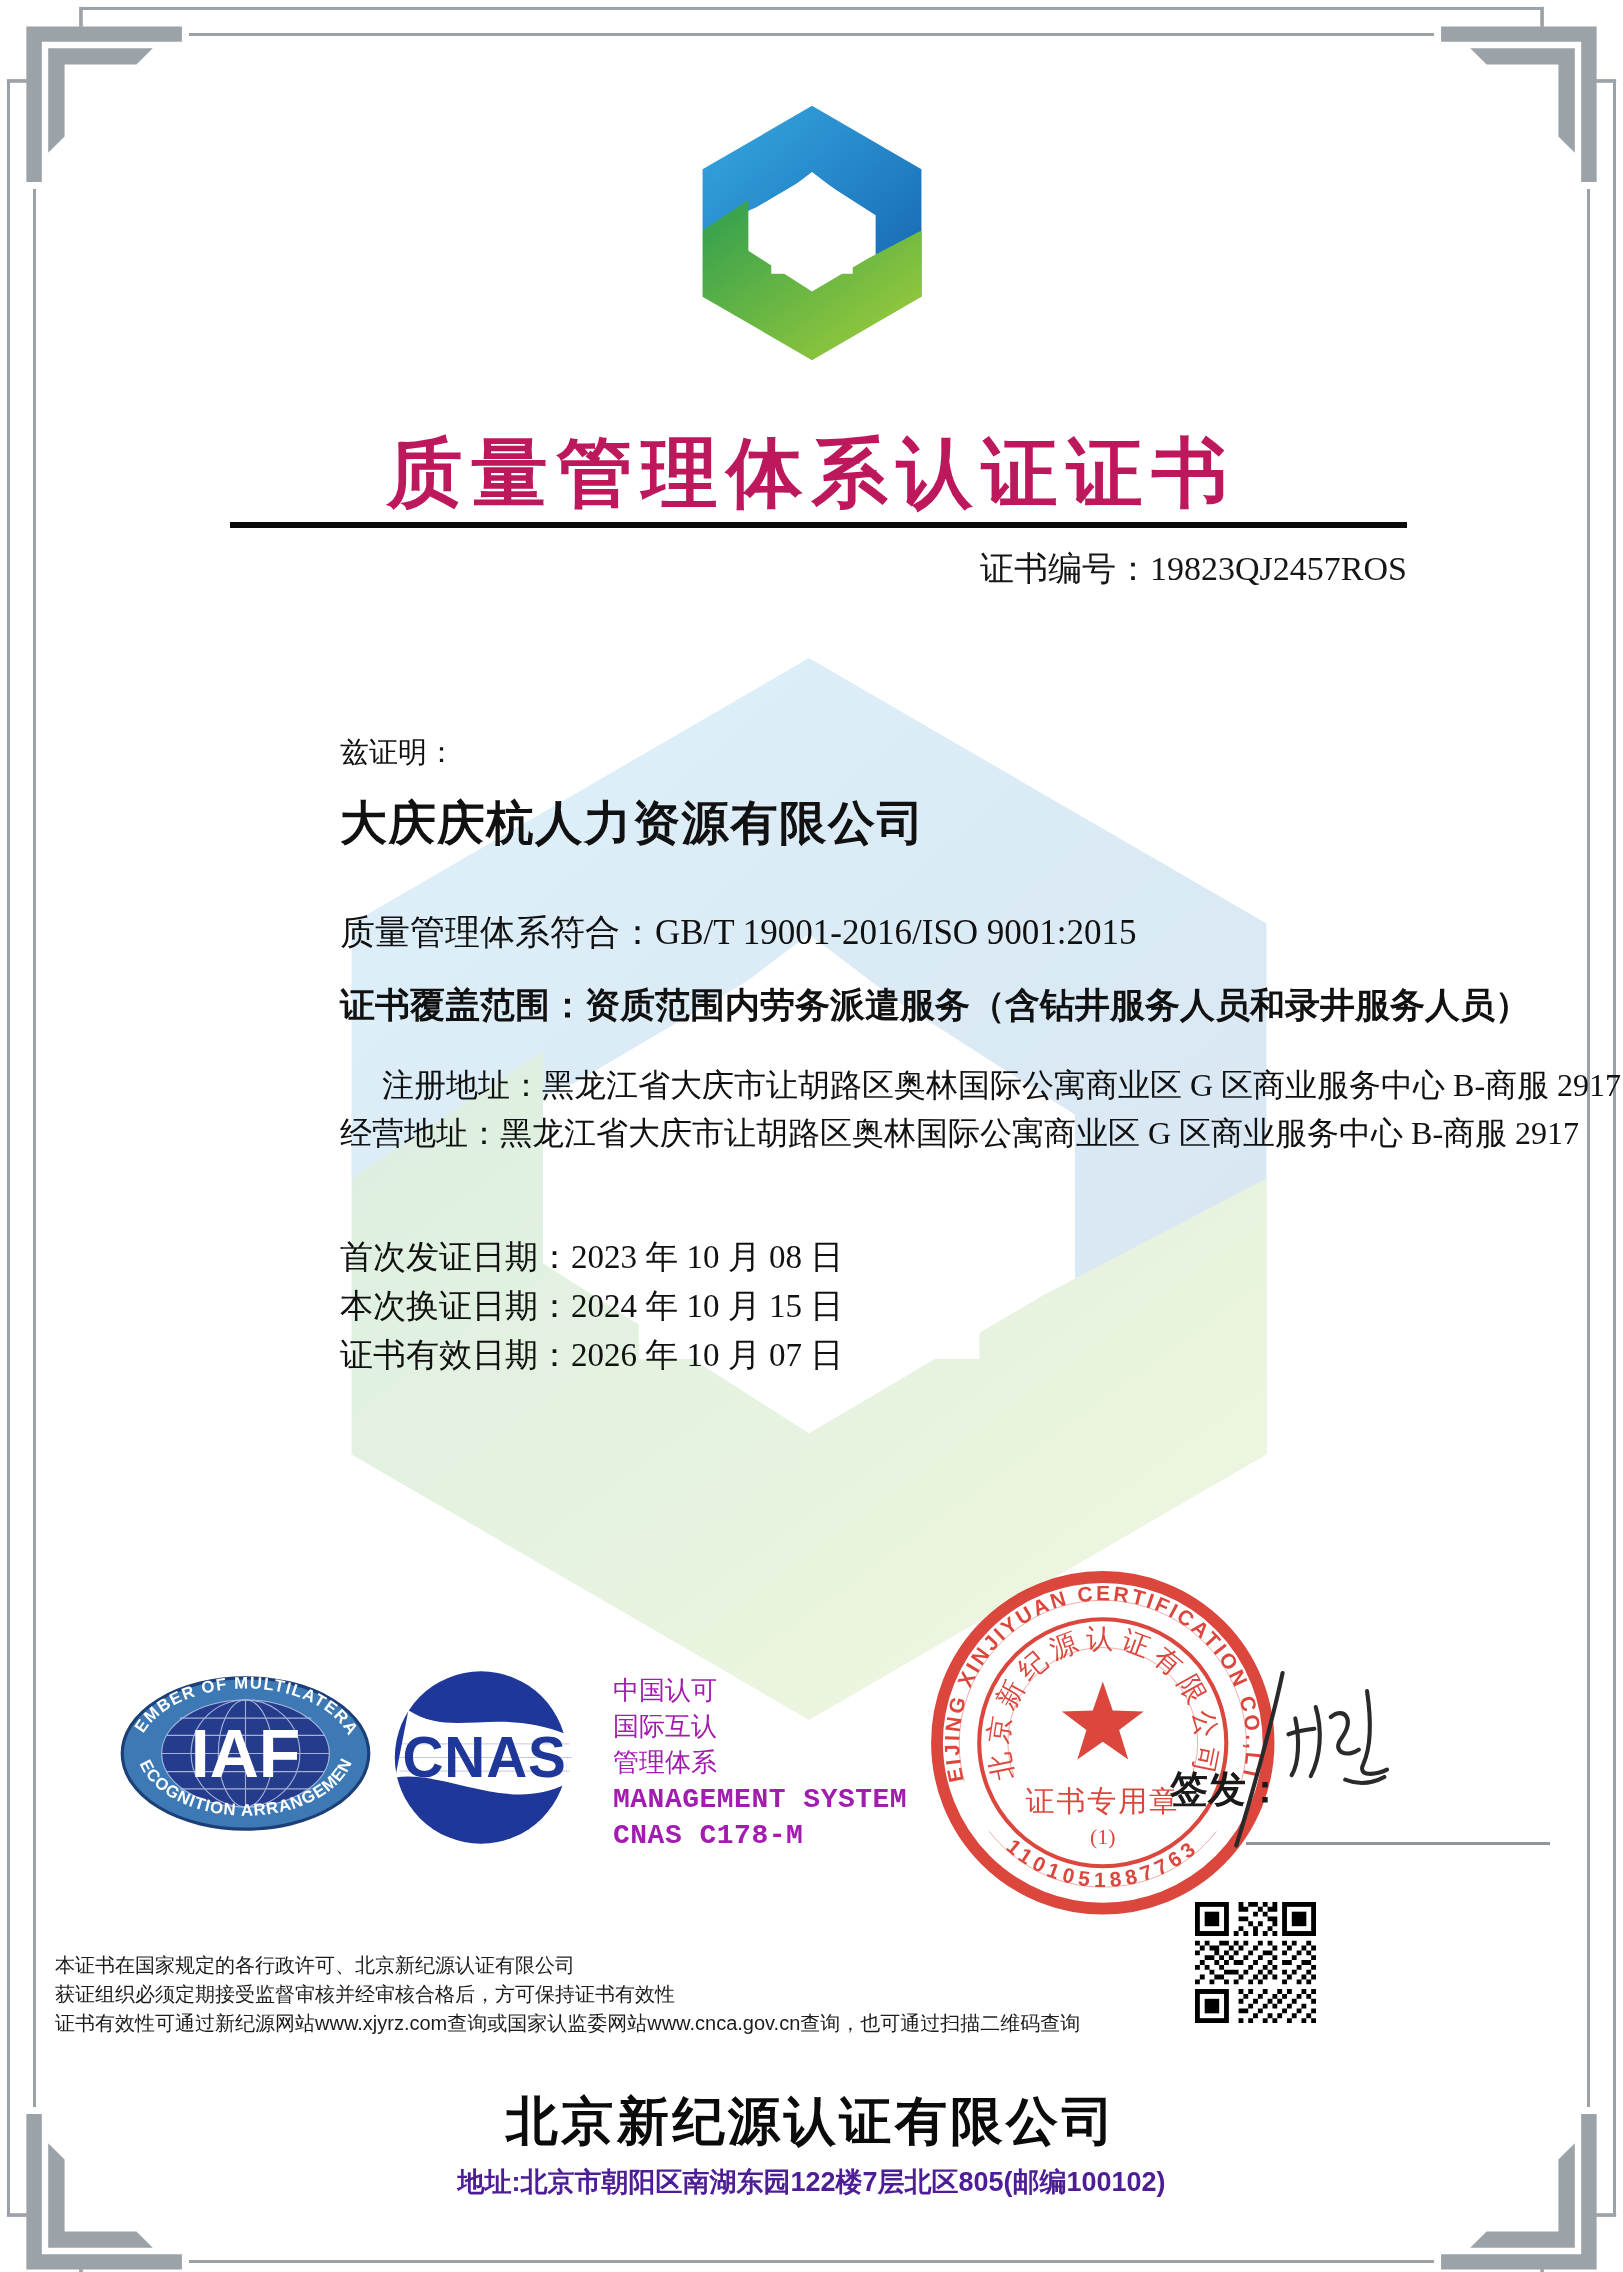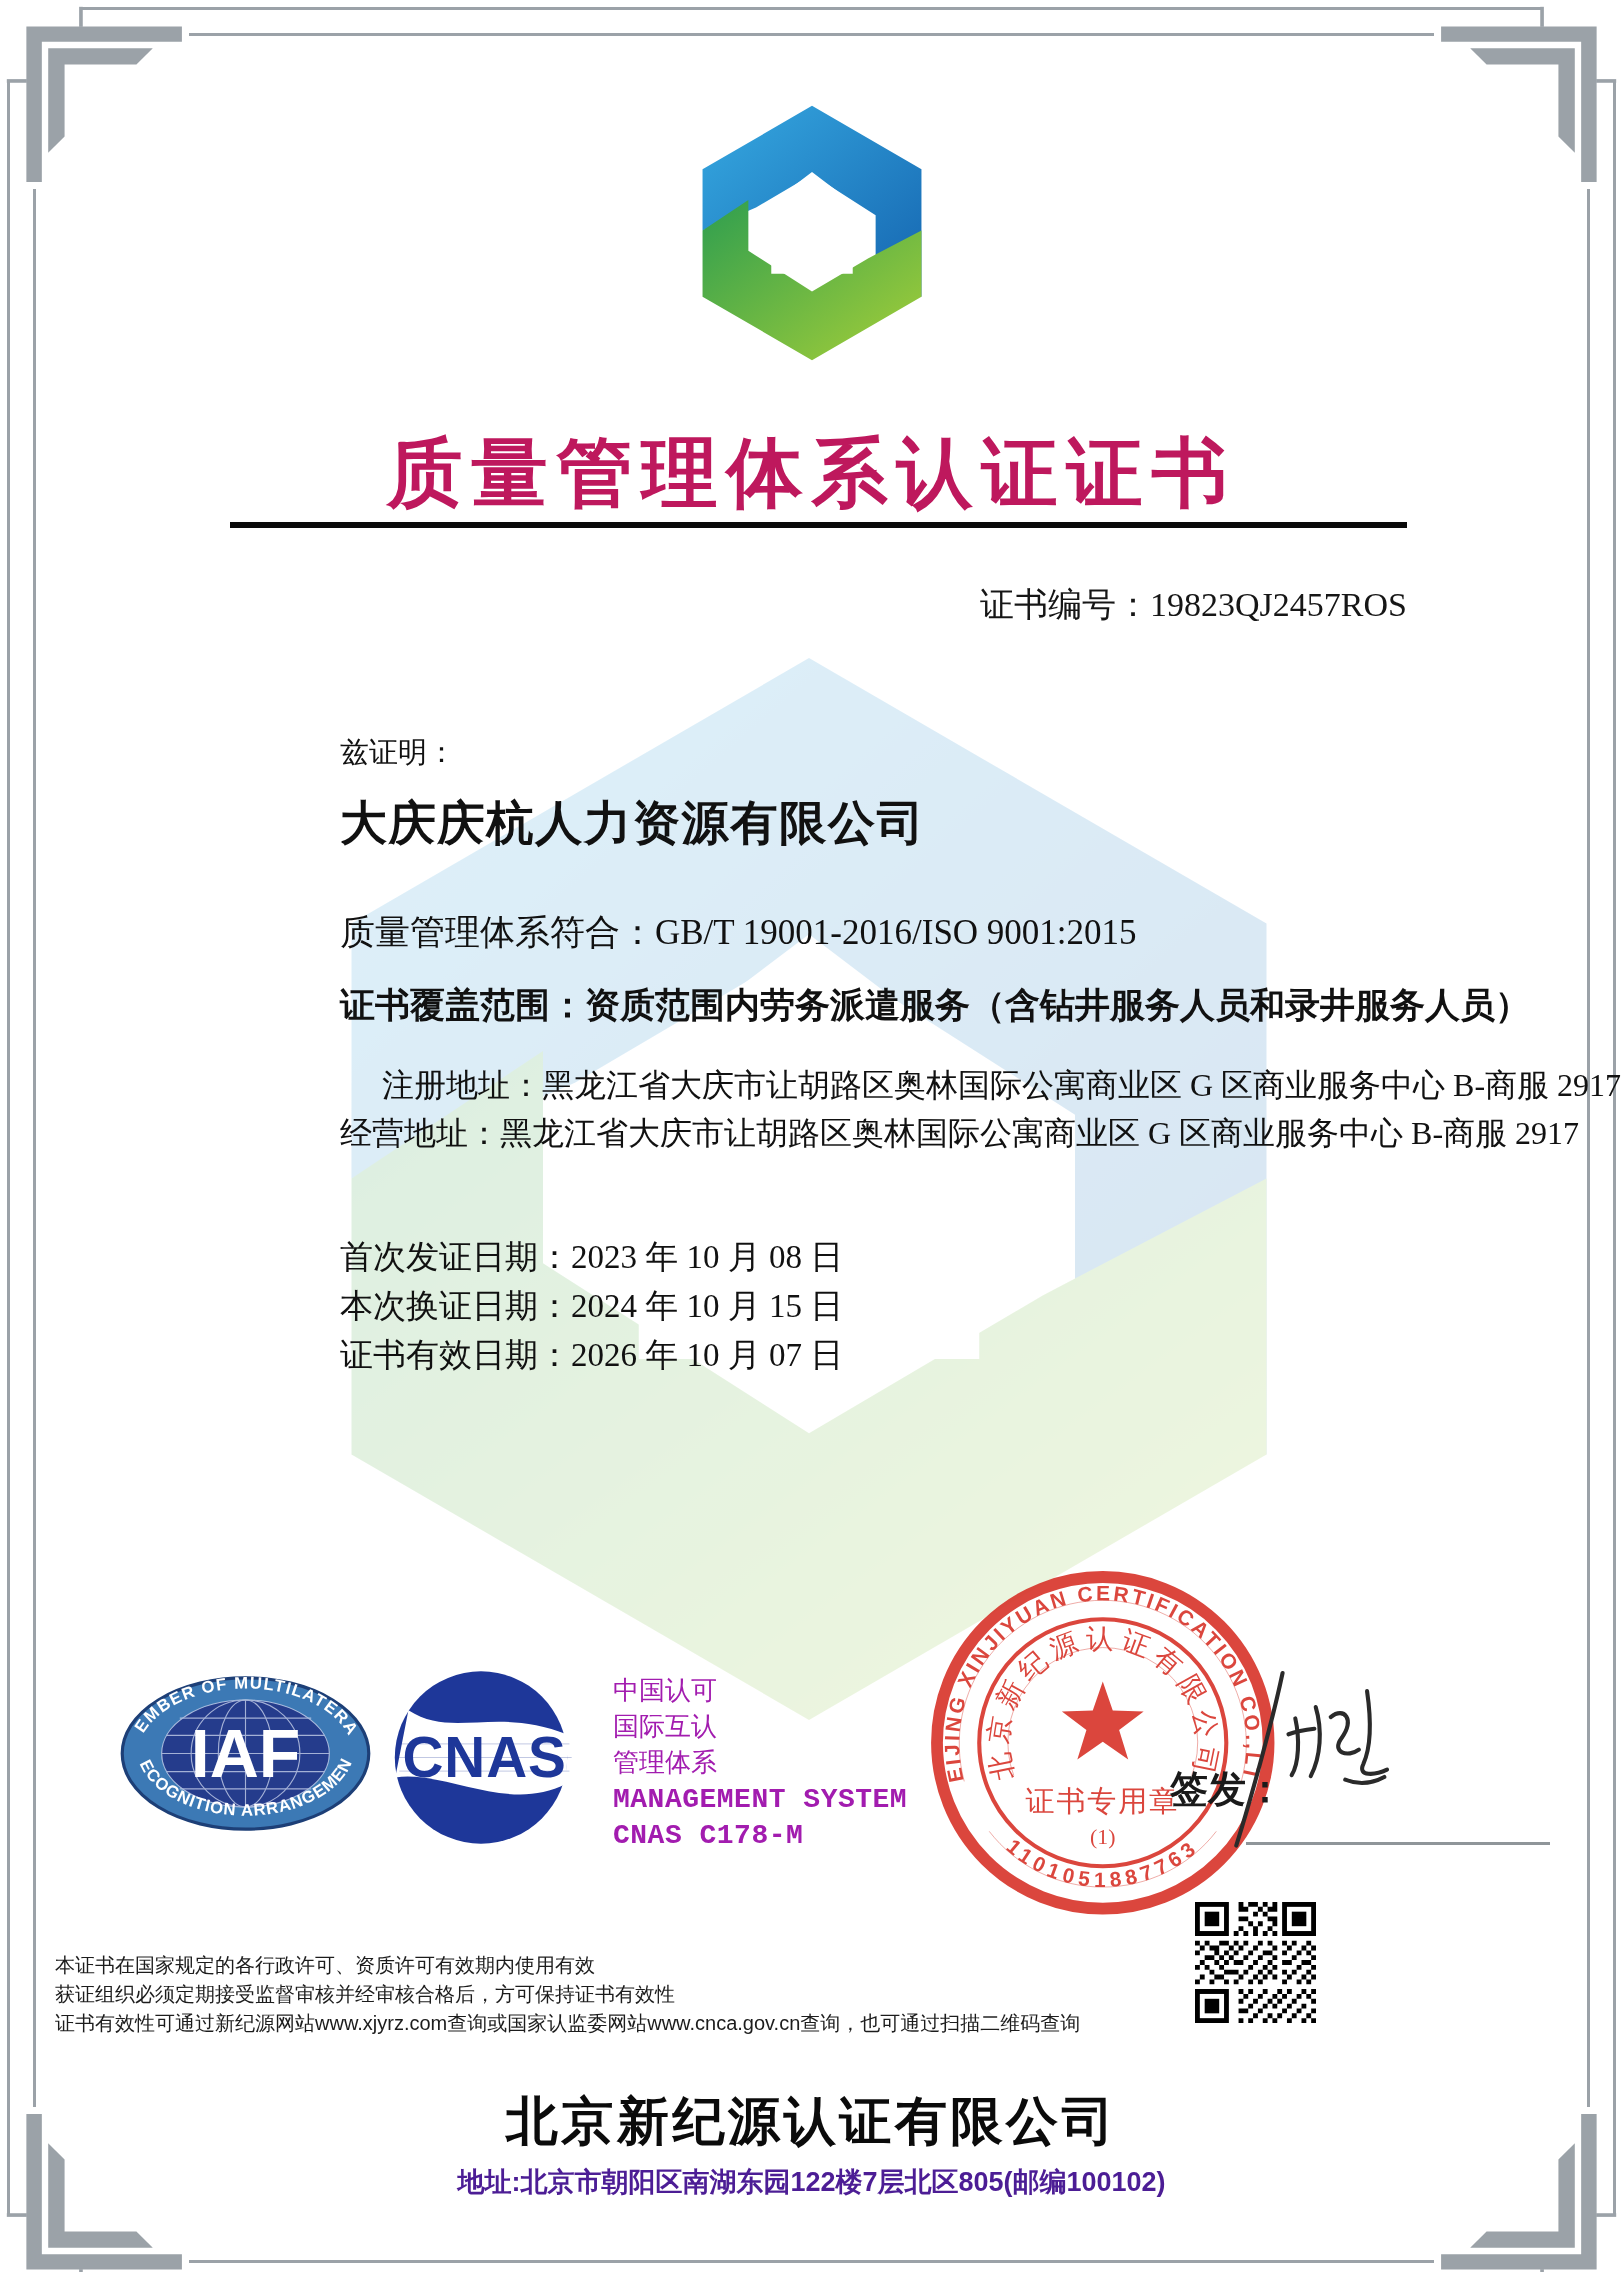--- a/index.html
+++ b/index.html
@@ -12,21 +12,21 @@
   .corner.tr{top:0;right:0;transform:scaleX(-1);}
   .corner.bl{bottom:0;left:0;transform:scaleY(-1);}
   .corner.br{bottom:0;right:0;transform:scale(-1,-1);}
   
   .watermark{position:absolute;left:277px;top:605px;width:1064px;height:1168px;opacity:0.16;}
   
   .logo{position:absolute;left:678px;top:93px;width:268px;height:280px;}
   .title{position:absolute;left:0;top:423px;width:100%;text-align:center;
          font-size:76px;font-weight:bold;color:#be185d;letter-spacing:9px;margin:0;}
   .rule{position:absolute;left:230px;top:522px;width:1177px;height:5.5px;background:#0a0a0a;}
-  .meta{position:absolute;right:216px;top:543px;text-align:right;font-size:34px;line-height:51px;color:#161616;margin-top:36px;}
+  .meta{position:absolute;right:216px;top:543px;text-align:right;font-size:34px;line-height:51px;color:#161616;}
   
   .attest{position:absolute;left:340px;top:733px;font-size:29px;}
   .company{position:absolute;left:340px;top:792px;font-size:47px;font-weight:bold;letter-spacing:1.8px;}
   .standard{position:absolute;left:340px;top:909px;font-size:35px;}
   .scope{position:absolute;left:340px;top:982px;font-size:35px;font-weight:bold;}
   .addr1{position:absolute;left:340px;top:1064px;font-size:32px;margin-left:42px;}
   .addr2{position:absolute;left:340px;top:1112px;font-size:32px;}
   .dates{position:absolute;left:340px;top:1233px;font-size:33px;line-height:49px;}
   
   .iaf{position:absolute;left:120px;top:1676px;width:251px;height:155px;}
@@ -241,21 +241,21 @@
         <rect x="2" y="20" width="3" height="3"></rect>
       <path d="M9 0h1v1h-1zM11 0h2v1h-2zM14 0h1v1h-1zM16 0h1v1h-1zM9 1h2v1h-2zM13 1h1v1h-1zM15 1h2v1h-2zM12 2h1v1h-1zM14 2h1v1h-1zM9 3h2v1h-2zM15 3h2v1h-2zM11 4h1v1h-1zM13 4h1v1h-1zM16 4h1v1h-1zM9 5h1v1h-1zM12 5h1v1h-1zM15 5h1v1h-1zM8 6h1v1h-1zM10 6h1v1h-1zM12 6h1v1h-1zM14 6h1v1h-1zM16 6h1v1h-1z
                M0 8h1v1h-1zM2 8h1v1h-1zM5 8h2v1h-2zM1 9h1v1h-1zM3 9h2v1h-2zM7 9h1v1h-1zM0 10h1v1h-1zM4 10h1v1h-1zM6 10h1v1h-1zM2 11h2v1h-2zM5 11h1v1h-1zM7 11h1v1h-1zM1 12h1v1h-1zM4 12h1v1h-1zM6 12h1v1h-1zM0 13h1v1h-1zM2 13h1v1h-1zM5 13h1v1h-1zM3 14h1v1h-1zM6 14h2v1h-2zM1 15h1v1h-1zM4 15h2v1h-2zM0 16h1v1h-1zM3 16h1v1h-1zM6 16h1v1h-1z
                M8 8h1v1h-1zM10 8h1v1h-1zM13 8h1v1h-1zM15 8h1v1h-1zM9 9h1v1h-1zM12 9h1v1h-1zM16 9h1v1h-1zM8 10h1v1h-1zM11 10h1v1h-1zM14 10h2v1h-2zM10 11h1v1h-1zM13 11h1v1h-1zM16 11h1v1h-1zM8 12h2v1h-2zM12 12h1v1h-1zM15 12h1v1h-1zM11 13h1v1h-1zM14 13h1v1h-1zM16 13h1v1h-1zM8 14h1v1h-1zM10 14h1v1h-1zM13 14h1v1h-1zM15 14h1v1h-1zM9 15h1v1h-1zM12 15h1v1h-1zM14 15h1v1h-1zM16 15h1v1h-1zM8 16h1v1h-1zM11 16h1v1h-1zM13 16h1v1h-1z
                M18 8h1v1h-1zM20 8h1v1h-1zM23 8h1v1h-1zM19 9h1v1h-1zM22 9h1v1h-1zM24 9h1v1h-1zM18 10h1v1h-1zM21 10h1v1h-1zM23 10h1v1h-1zM20 11h1v1h-1zM24 11h1v1h-1zM18 12h2v1h-2zM22 12h2v1h-2zM21 13h1v1h-1zM24 13h1v1h-1zM18 14h1v1h-1zM20 14h1v1h-1zM23 14h1v1h-1zM19 15h1v1h-1zM22 15h1v1h-1zM24 15h1v1h-1zM18 16h1v1h-1zM21 16h1v1h-1zM23 16h1v1h-1z
                M9 18h1v1h-1zM11 18h1v1h-1zM14 18h1v1h-1zM17 18h1v1h-1zM19 18h1v1h-1zM22 18h1v1h-1zM24 18h1v1h-1zM10 19h1v1h-1zM13 19h1v1h-1zM16 19h1v1h-1zM18 19h1v1h-1zM21 19h1v1h-1zM23 19h1v1h-1zM9 20h1v1h-1zM12 20h1v1h-1zM15 20h1v1h-1zM17 20h1v1h-1zM20 20h1v1h-1zM24 20h1v1h-1zM11 21h1v1h-1zM14 21h1v1h-1zM16 21h1v1h-1zM19 21h1v1h-1zM22 21h1v1h-1zM9 22h2v1h-2zM13 22h1v1h-1zM18 22h1v1h-1zM21 22h1v1h-1zM24 22h1v1h-1zM12 23h1v1h-1zM15 23h1v1h-1zM17 23h1v1h-1zM20 23h1v1h-1zM23 23h1v1h-1zM9 24h1v1h-1zM11 24h1v1h-1zM14 24h1v1h-1zM16 24h1v1h-1zM19 24h1v1h-1zM22 24h1v1h-1zM24 24h1v1h-1z"></path>
     </g>
   </svg>
 
   <div class="fine">
-    <div>本证书在国家规定的各行政许可、资质许可有效期内使用有效</div>
+    <div>本证书在国家规定的各行政许可、北京新纪源认证有限公司</div>
     <div>获证组织必须定期接受监督审核并经审核合格后，方可保持证书有效性</div>
     <div>证书有效性可通过新纪源网站www.xjyrz.com查询或国家认监委网站www.cnca.gov.cn查询，也可通过扫描二维码查询</div>
   </div>
 
   <div class="footer-co">北京新纪源认证有限公司</div>
   <div class="footer-addr">地址:北京市朝阳区南湖东园122楼7层北区805(邮编100102)</div>
 
 </div>
 
 

